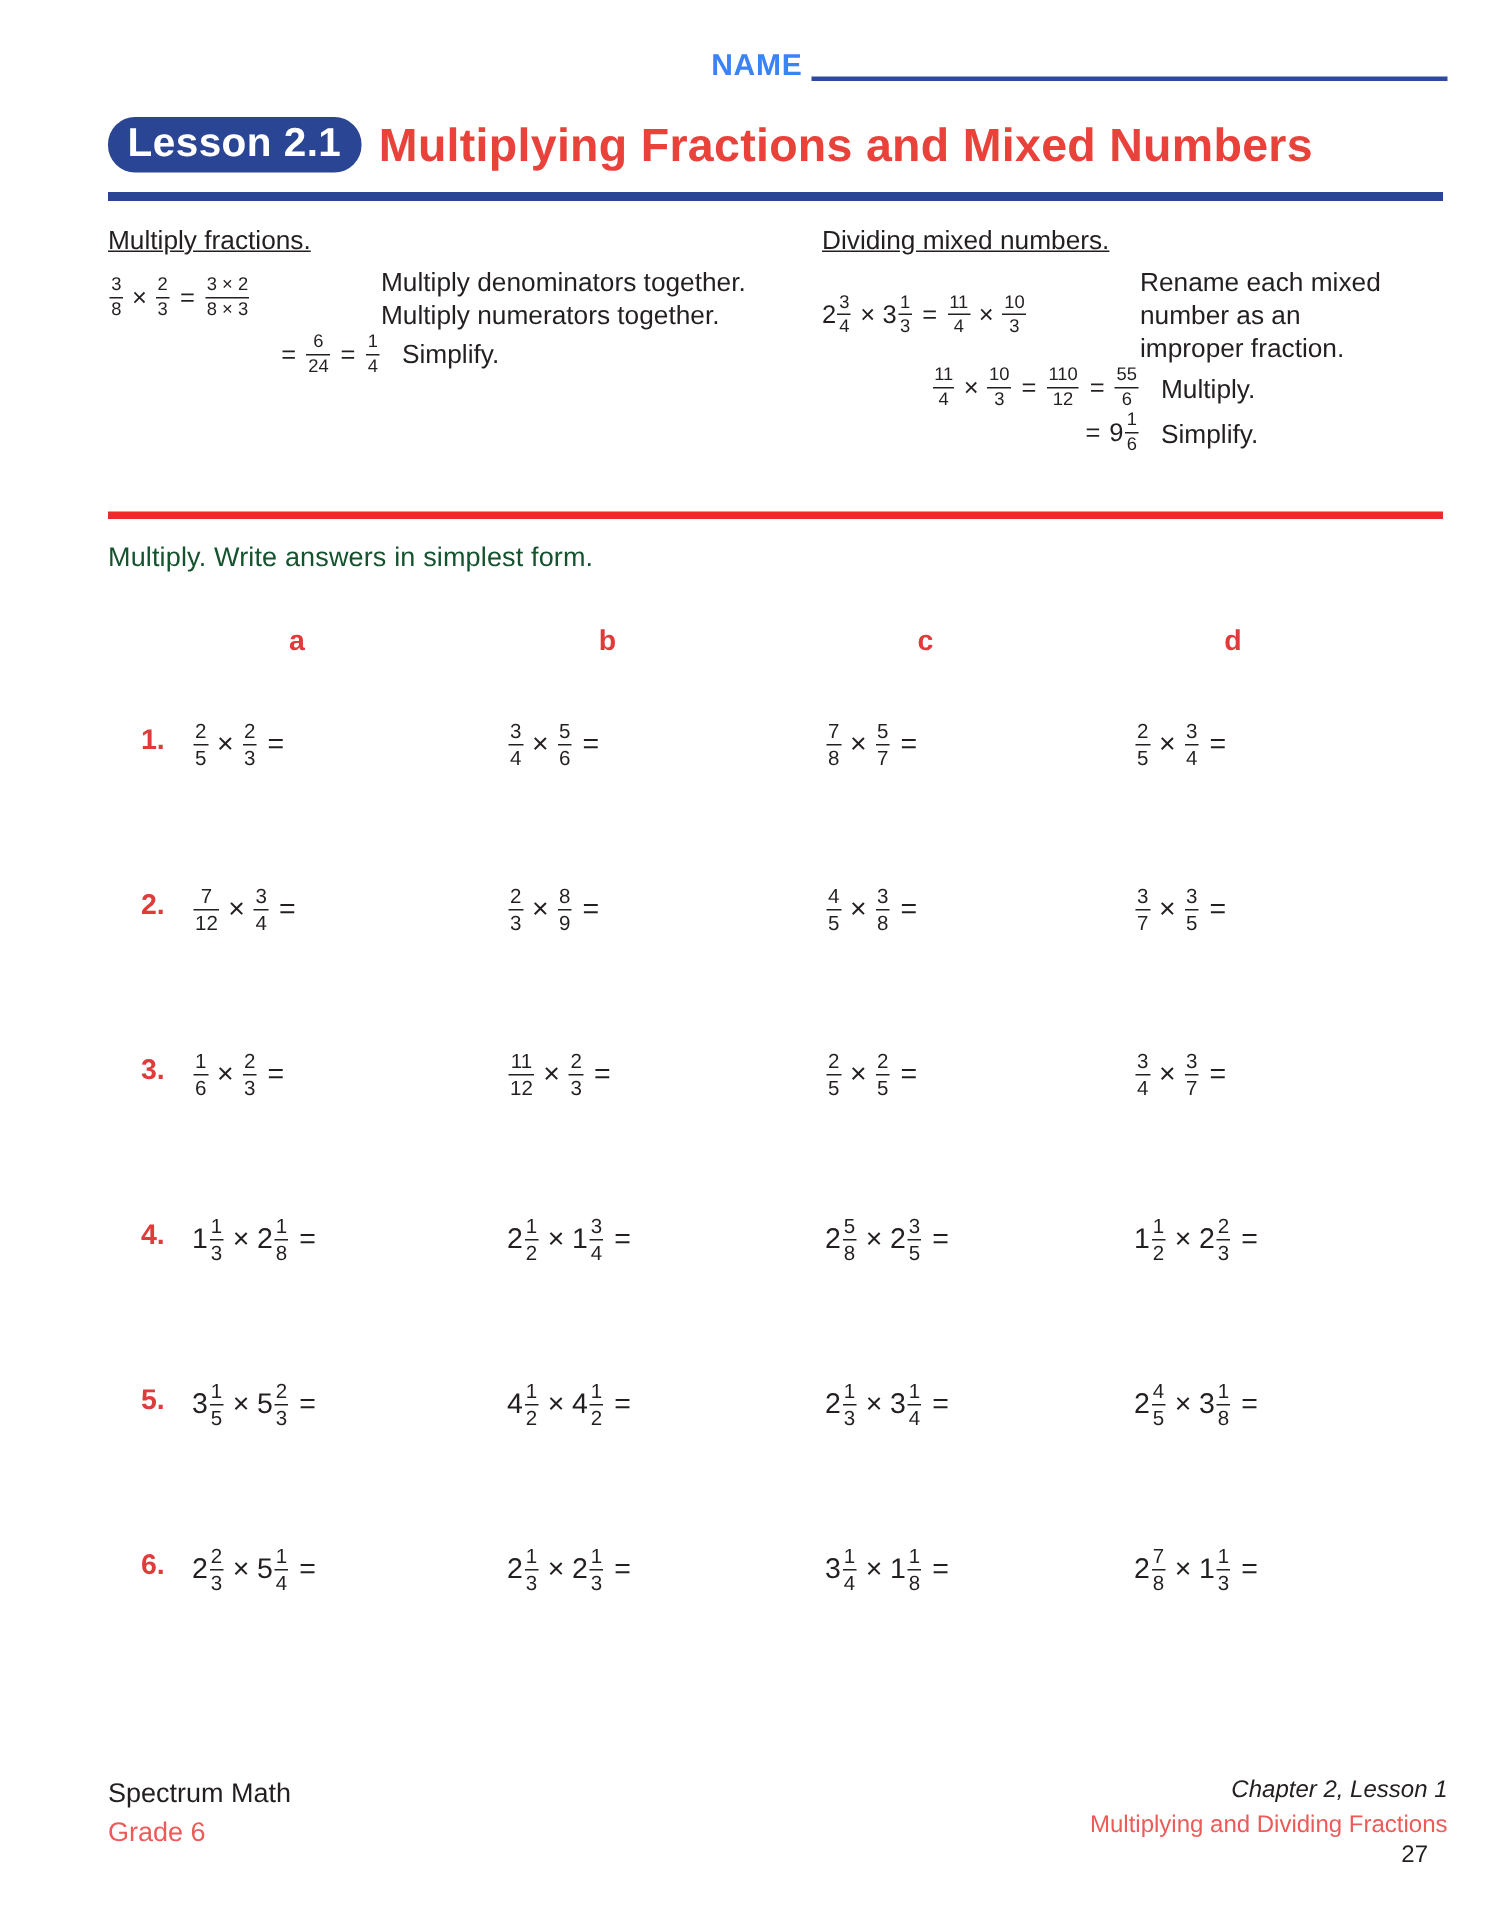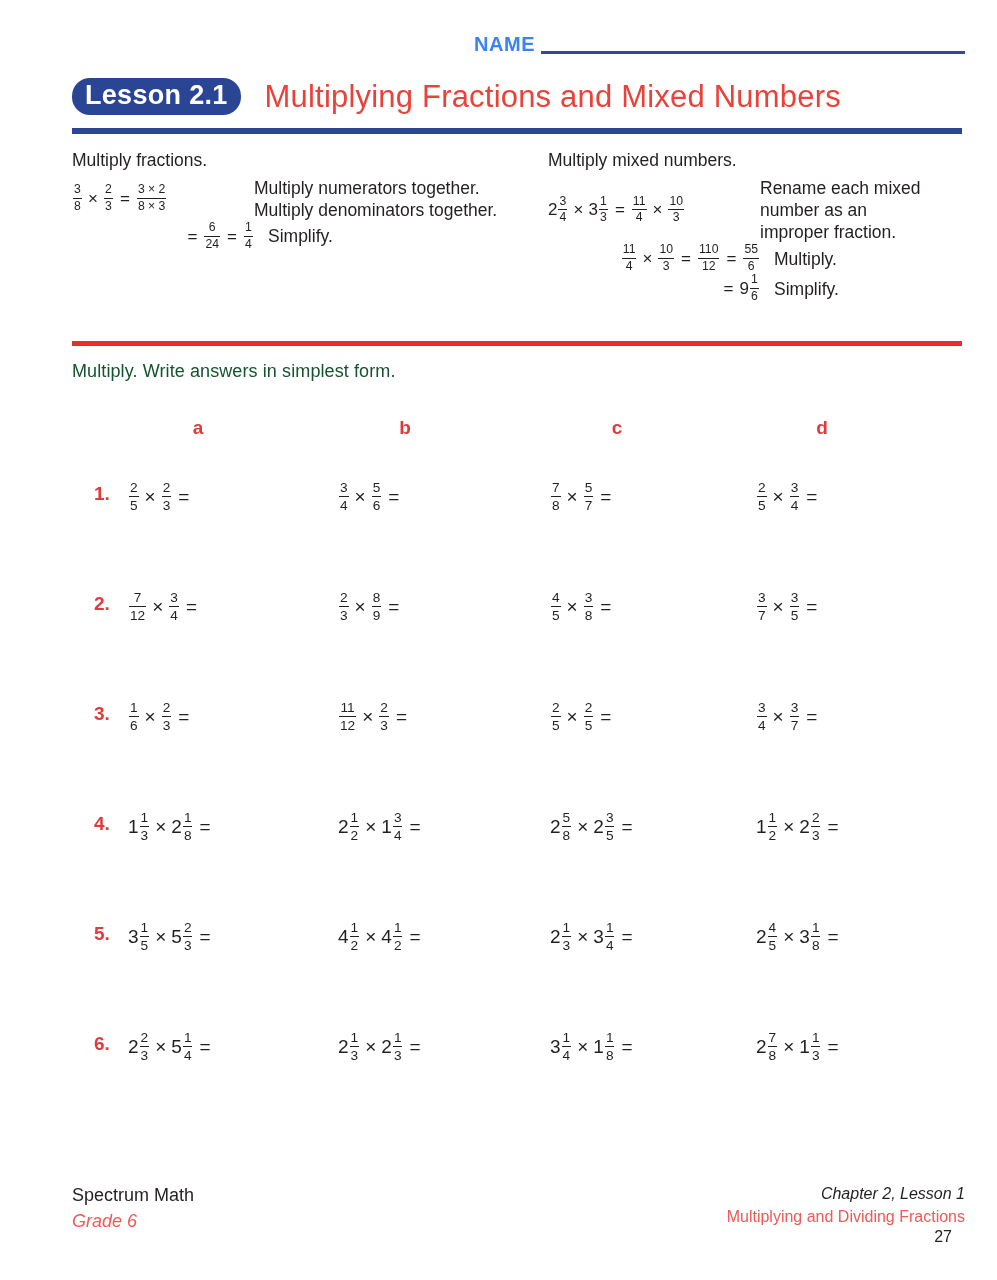--- a/index.html
+++ b/index.html
@@ -59,23 +59,23 @@
     font-weight: bold;
     letter-spacing: 0.3px;
     padding: 4px 13px 6px 13px;
     line-height: 1;
     white-space: nowrap;
     border-radius: 18px;
   }
   .lesson-title {
     color: #e8423b;
     font-size: 31px;
-    font-weight: normal;
+    font-weight: bold;
     letter-spacing: 0.2px;
-    margin-left: 24px;
+    margin-left: 12px;
     white-space: nowrap;
     line-height: 1;
   }
 
   
   .rule-blue {
     position: absolute;
     left: 72px;
     top: 128px;
     width: 890px;
@@ -104,20 +104,21 @@
     top: 0;
   }
   .ex-left  { left: 0px;   width: 470px; }
   .ex-right { left: 476px; width: 430px; }
 
   .ex-heading {
     font-size: 17.5px;
     line-height: 1.25;
     margin-bottom: 5px;
     white-space: nowrap;
+    text-decoration: underline;
   }
   .ex-line {
     display: flex;
     align-items: center;
     white-space: nowrap;
     font-size: 17px;
   }
   .ex-math {
     display: flex;
     align-items: center;
@@ -237,21 +238,21 @@
     height: 80px;
   }
   .foot-left {
     position: absolute;
     left: 0;
     top: 0;
     font-size: 18px;
     line-height: 1.45;
   }
   .foot-left .l1 { color: #231f20; }
-  .foot-left .l2 { color: #ed5a58; font-style: italic; }
+  .foot-left .l2 { color: #ed5a58; }
   .foot-right {
     position: absolute;
     right: 0;
     top: 0;
     text-align: right;
     font-size: 16px;
     line-height: 1.45;
   }
   .foot-right .r1 { color: #231f20; font-style: italic; }
   .foot-right .r2 { color: #ed5a58; }
@@ -298,22 +299,22 @@
               <span class="den">3</span>
             </span>
             <span class="op op-eq">=</span>
             <span class="frac">
               <span class="num">3 × 2</span>
               <span class="bar"></span>
               <span class="den">8 × 3</span>
             </span>
           </span>
           <span class="ex-note">
+            <div>Multiply denominators together.</div>
             <div>Multiply numerators together.</div>
-            <div>Multiply denominators together.</div>
           </span>
         </div>
         <div class="ex-line">
           <span class="ex-math" style="min-width: 182px; justify-content: flex-end; padding-right: 14px;">
             <span class="op op-eq">=</span>
             <span class="frac">
               <span class="num">6</span>
               <span class="bar"></span>
               <span class="den">24</span>
             </span>
@@ -324,21 +325,21 @@
               <span class="den">4</span>
             </span>
           </span>
           <span class="ex-note">
             <div>Simplify.</div>
           </span>
         </div>
       </div>
   </div>
   <div class="ex-col ex-right">
-    <div class="ex-heading">Multiply mixed numbers.</div>
+    <div class="ex-heading">Dividing mixed numbers.</div>
     <div id="ex-right-steps">
         <div class="ex-line">
           <span class="ex-math" style="min-width: 212px;">
             <span class="ex-math">
               <span class="whole">2</span>
               <span class="frac">
                 <span class="num">3</span>
                 <span class="bar"></span>
                 <span class="den">4</span>
               </span>

